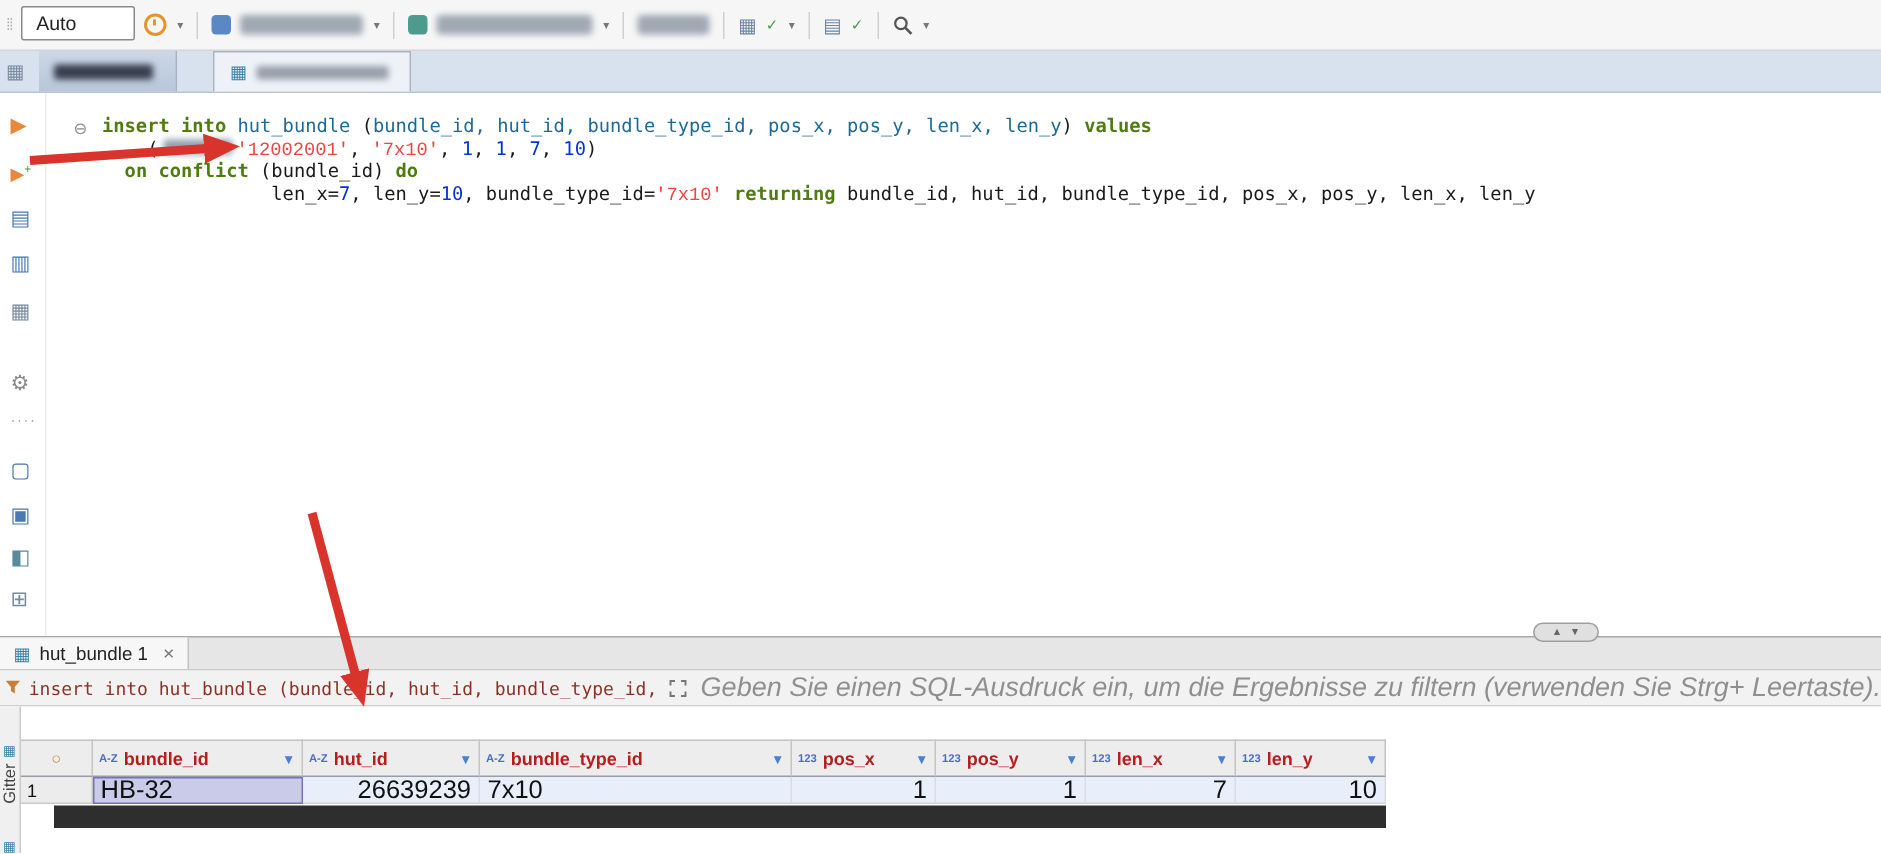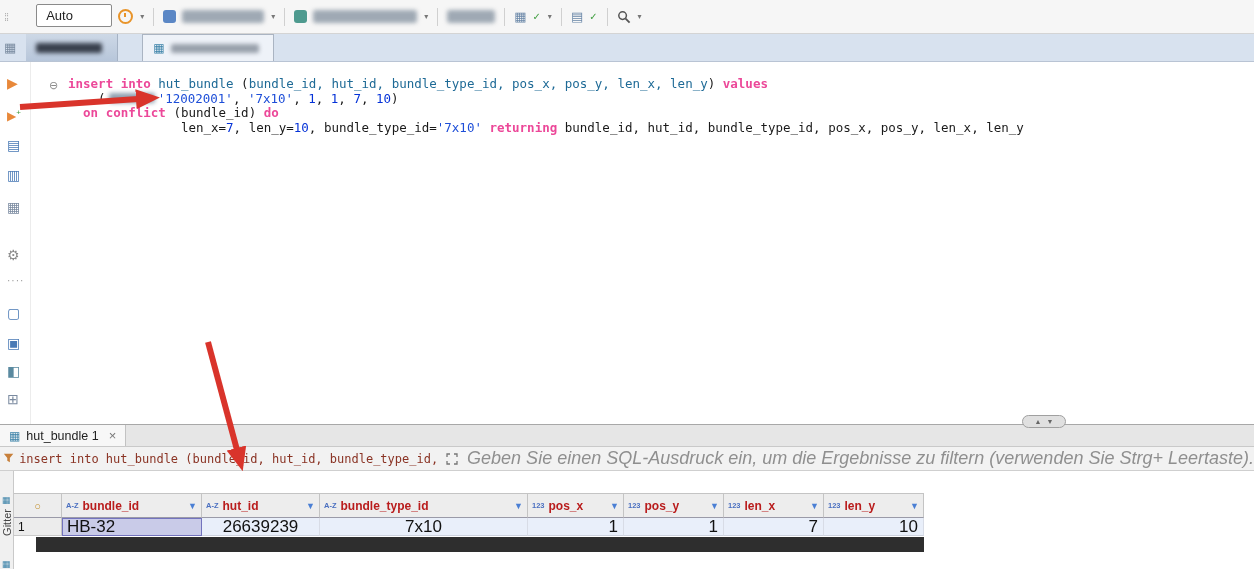--- a/index.html
+++ b/index.html
@@ -1,21 +1,21 @@
 <!DOCTYPE html>
 <html><head>
 <meta charset="utf-8">
 <style>
   html,body{margin:0;padding:0;background:#fff;}
   .screen{position:relative;width:1254px;height:569px;background:#ffffff;font-family:"Liberation Sans",sans-serif;overflow:hidden;}
 
   
   .toolbar{position:absolute;left:0;top:0;width:1254px;height:34px;background:#f6f6f6;border-bottom:1px solid #d4d4d4;display:flex;align-items:center;gap:6px;padding-left:4px;box-sizing:border-box;}
   .drag-dots{color:#b4b4b4;font-size:11px;letter-spacing:-1px;}
-  .combo{height:23px;width:76px;background:#fff;border:1px solid #8a8a8a;border-radius:2px;font-size:13px;display:flex;align-items:center;padding-left:9px;box-sizing:border-box;margin-top:-3px;color:#222;margin-left:22px;}
+  .combo{height:23px;width:76px;background:#fff;border:1px solid #8a8a8a;border-radius:2px;font-size:13px;display:flex;align-items:center;padding-left:9px;box-sizing:border-box;margin-top:-3px;color:#222;}
   .tb-sep{width:1px;height:18px;background:#d0d0d0;margin:0 3px;}
   .chev{font-size:8px;color:#777;margin-left:1px;}
   .clock-ic{width:11px;height:11px;border:2px solid #e8942a;border-radius:50%;display:inline-block;position:relative;}
   .clock-ic:after{content:"";position:absolute;left:4px;top:2px;width:1.5px;height:4px;background:#e8942a;}
   .sq-ic{width:13px;height:13px;border-radius:3px;display:inline-block;}
   .blurseg{height:13px;border-radius:3px;background:#9fa9b4;filter:blur(2px);display:inline-block;}
   .gridglyph{color:#6a87a8;font-size:13px;line-height:13px;}
   .checkglyph{color:#3f9e3f;font-size:10px;}
 
   
@@ -28,23 +28,23 @@
   .blur-light{width:88px;height:9px;background:#98a0ab;filter:blur(2px);border-radius:2px;}
   .tab-ic{color:#3b82a8;font-size:12px;}
 
   
   .editor{position:absolute;left:0;top:62px;width:1254px;height:362px;background:#fff;}
   .rail{position:absolute;left:0;top:0;width:30px;height:100%;border-right:1px solid #ececec;}
   .rail-ic{position:absolute;left:7px;font-size:14px;line-height:14px;cursor:default;}
   .fold{position:absolute;left:49px;top:17px;color:#8a8a8a;font-size:11px;}
   .sql{position:absolute;left:68px;top:15px;font-family:"DejaVu Sans Mono","Liberation Mono",monospace;font-size:12.5px;line-height:14.6px;}
   .sql-line{white-space:pre;}
-  .tk-kw{color:#ec4899;font-weight:bold;}
+  .tk-kw{color:#4d7c0f;font-weight:bold;}
   .tk-id{color:#1e6a96;}
-  .tk-str{color:#1d4ed8;}
+  .tk-str{color:#ef4444;font-family:Liberation Mono, monospace;}
   .tk-num{color:#0432d8;}
   .tk-pl{color:#1a1a1a;}
   .red-inline{display:inline-block;height:10px;background:#8fa0b0;filter:blur(2px);border-radius:2px;margin:0 3px;}
 
   
   .sash-pill{position:absolute;left:1022px;top:415px;width:44px;height:13px;background:#e0e0e0;border:1px solid #a0a0a0;border-radius:8px;display:flex;align-items:center;justify-content:center;gap:5px;z-index:10;box-sizing:border-box;}
   .sash-pill span{font-size:7px;color:#666;line-height:7px;}
 
   
   .res-tabbar{position:absolute;left:0;top:424px;width:1254px;height:23px;background:#e6e6e6;border-top:1px solid #a8a8a8;border-bottom:1px solid #c9c9c9;display:flex;box-sizing:border-box;}
@@ -217,22 +217,22 @@
           <div class="gh-col" style="width: 100px;">
             <span class="badge">123</span>
             <span class="clabel">len_y</span>
             <span class="farrow">▼</span>
           </div>
         </div>
       <div id="grid-rows">
           <div class="grow">
             <div class="gr-mark">1</div>
             <div class="gcell sel" style="width: 140px; text-align: left;">HB-32</div>
-            <div class="gcell" style="width: 118px; text-align: center;">26639239</div>
-            <div class="gcell" style="width: 208px; text-align: center;">7x10</div>
+            <div class="gcell" style="width: 118px; text-align: right;">26639239</div>
+            <div class="gcell" style="width: 208px; text-align: left;">7x10</div>
             <div class="gcell" style="width: 96px; text-align: right;">1</div>
             <div class="gcell" style="width: 100px; text-align: right;">1</div>
             <div class="gcell" style="width: 100px; text-align: right;">7</div>
             <div class="gcell" style="width: 100px; text-align: right;">10</div>
           </div>
         </div>
       <div class="dark-strip"></div>
     </div>
   </div>
 

